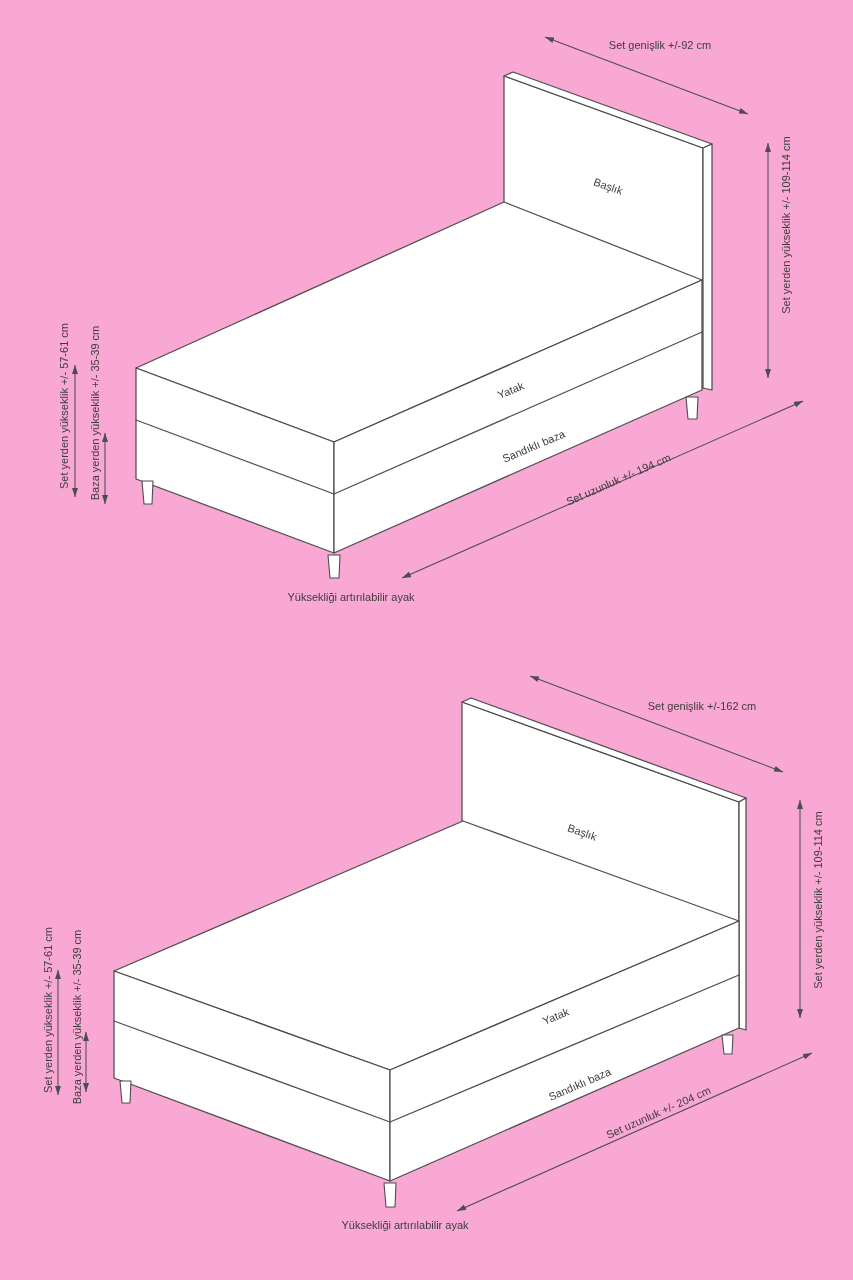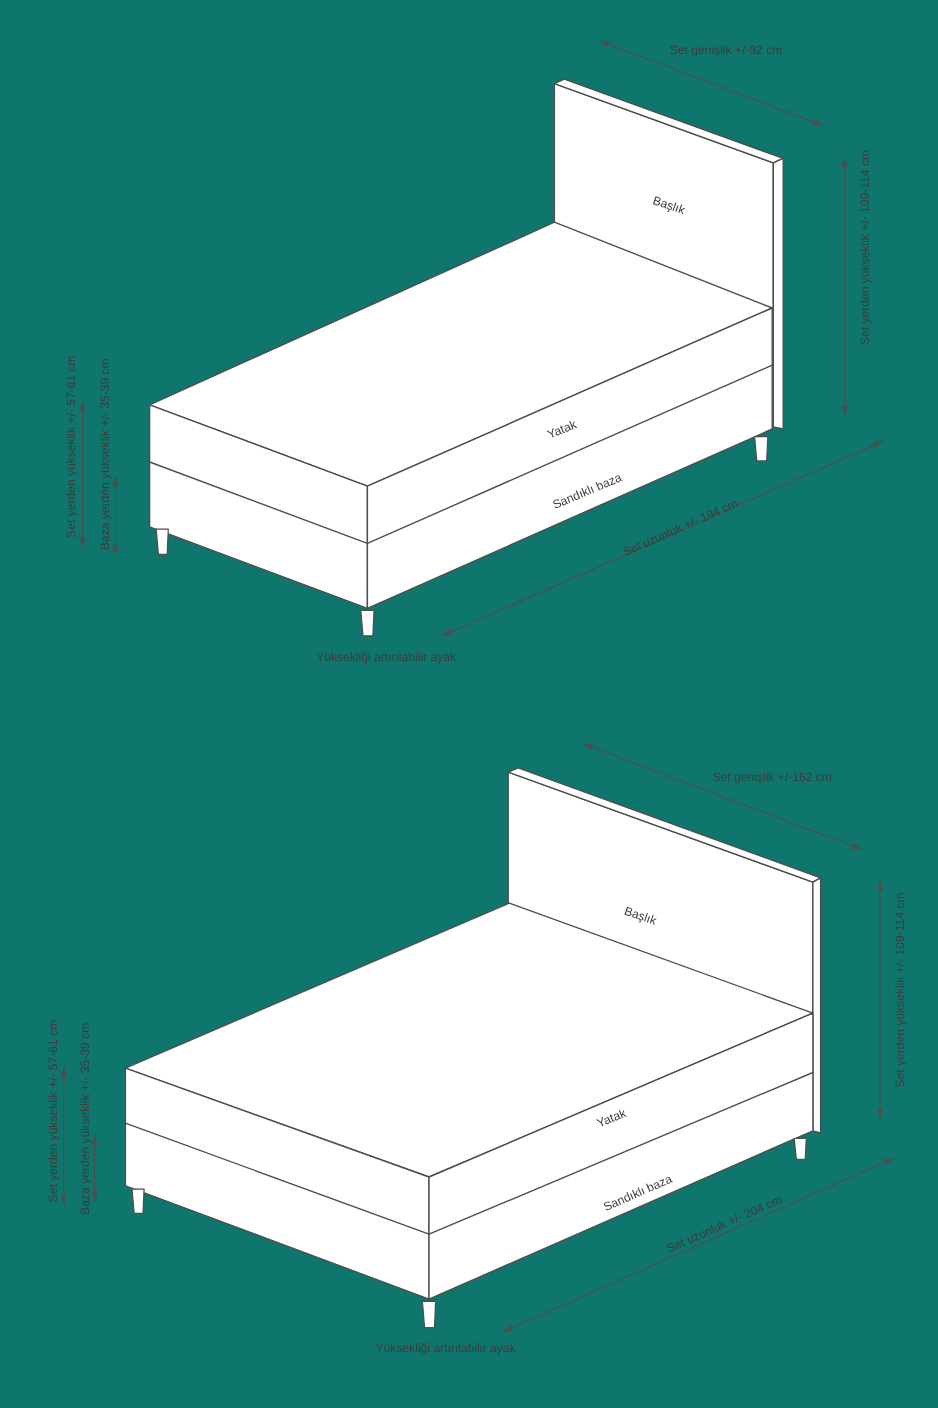--- a/index.html
+++ b/index.html
@@ -7,21 +7,21 @@
     padding: 0;
     background: #ffffff;
     width: 853px;
     height: 1280px;
     font-family: "Liberation Sans", sans-serif;
   }
   .canvas-wrap {
     position: relative;
     width: 853px;
     height: 1280px;
-    background: #0f766e;
+    background: #f9a8d4;
     overflow: hidden;
   }
   svg text {
     font-family: "Liberation Sans", sans-serif;
     font-size: 11px;
     fill: #3c3c3c;
   }
   .face {
     fill: #ffffff;
     stroke: #4d4d4d;

